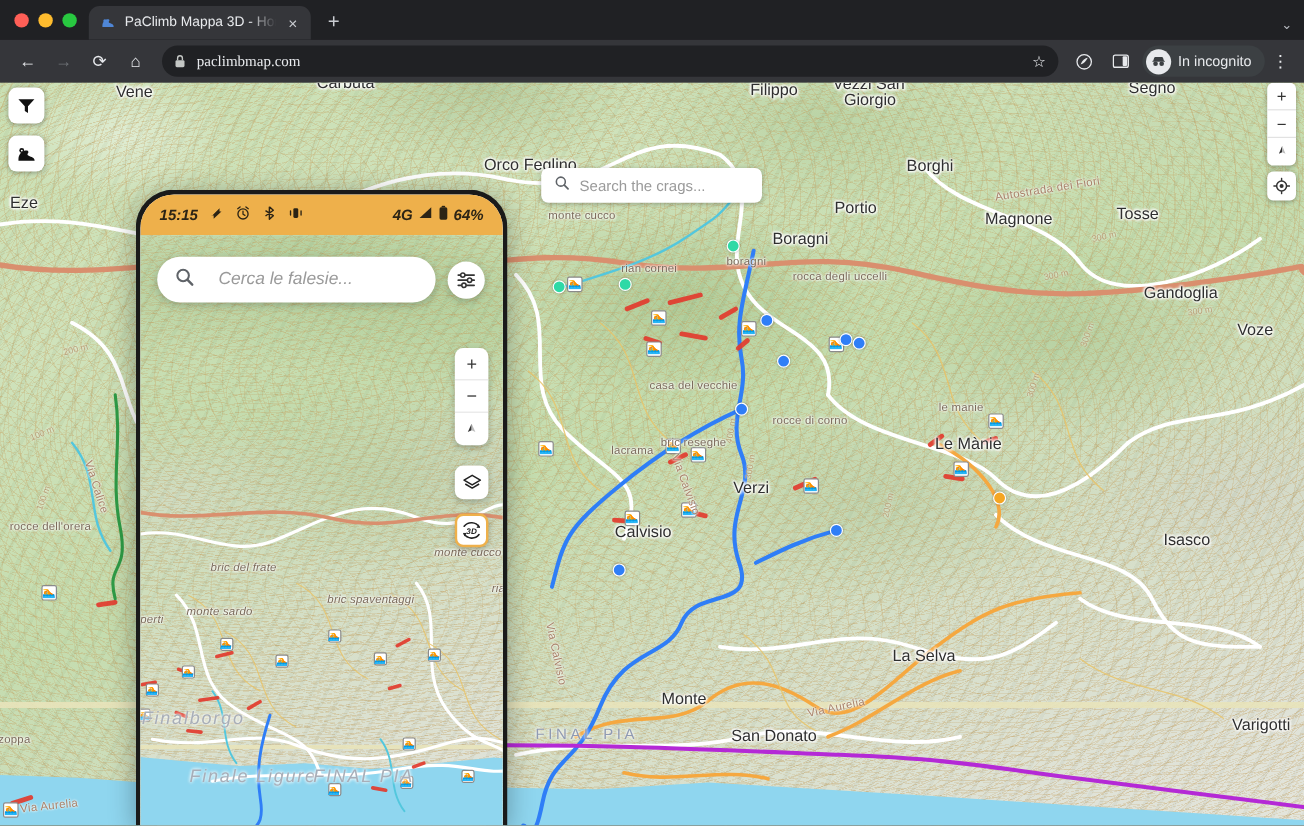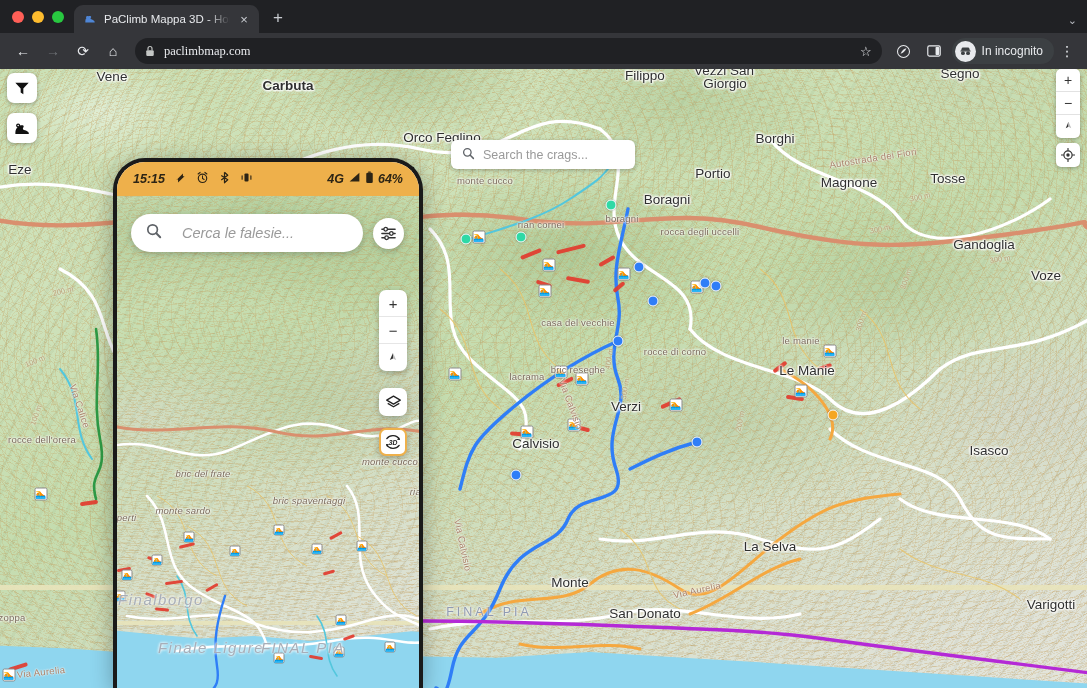--- a/index.html
+++ b/index.html
@@ -452,21 +452,21 @@
         <div class="lbl contour" style="left:1000px;top:190px;transform:translate(-50%,-50%) rotate(-8deg)">300 m</div>
         <div class="lbl contour" style="left:906px;top:210px;transform:translate(-50%,-50%) rotate(-70deg)">300 m</div>
         <div class="lbl contour" style="left:861px;top:252px;transform:translate(-50%,-50%) rotate(-72deg)">300 m</div>
         <div class="lbl contour" style="left:609px;top:290px;transform:translate(-50%,-50%) rotate(-80deg)">400 m</div>
         <div class="lbl contour" style="left:625px;top:320px;transform:translate(-50%,-50%) rotate(-80deg)">300 m</div>
         <div class="lbl contour" style="left:740px;top:352px;transform:translate(-50%,-50%) rotate(-78deg)">200 m</div>
         <div class="lbl contour" style="left:63px;top:222px;transform:translate(-50%,-50%) rotate(-14deg)">200 m</div>
         <div class="lbl contour" style="left:35px;top:292px;transform:translate(-50%,-50%) rotate(-22deg)">100 m</div>
         <div class="lbl contour" style="left:36px;top:346px;transform:translate(-50%,-50%) rotate(-70deg)">100 m</div>
       <div class="lbl town" style="left: 112px; top: 7px;">Vene</div>
-          <div class="lbl town" style="left: 288px; top: 16px; font-weight: bold;">Carbuta</div>
+          <div class="lbl town" style="left: 288px; top: 0px;">Carbuta</div>
           <div class="lbl town" style="left: 644px; top: -7px;">Vezzi San</div>
           <div class="lbl town" style="left: 645px; top: 6px;">Filippo</div>
           <div class="lbl town" style="left: 724px; top: 1px;">Vezzi San</div>
           <div class="lbl town" style="left: 725px; top: 14px;">Giorgio</div>
           <div class="lbl town" style="left: 960px; top: 4px;">Segno</div>
           <div class="lbl town" style="left: 442px; top: 68px;">Orco Feglino</div>
           <div class="lbl town" style="left: 775px; top: 69px;">Borghi</div>
           <div class="lbl town" style="left: 713px; top: 104px;">Portio</div>
           <div class="lbl town" style="left: 849px; top: 113px;">Magnone</div>
           <div class="lbl town" style="left: 948px; top: 109px;">Tosse</div>

